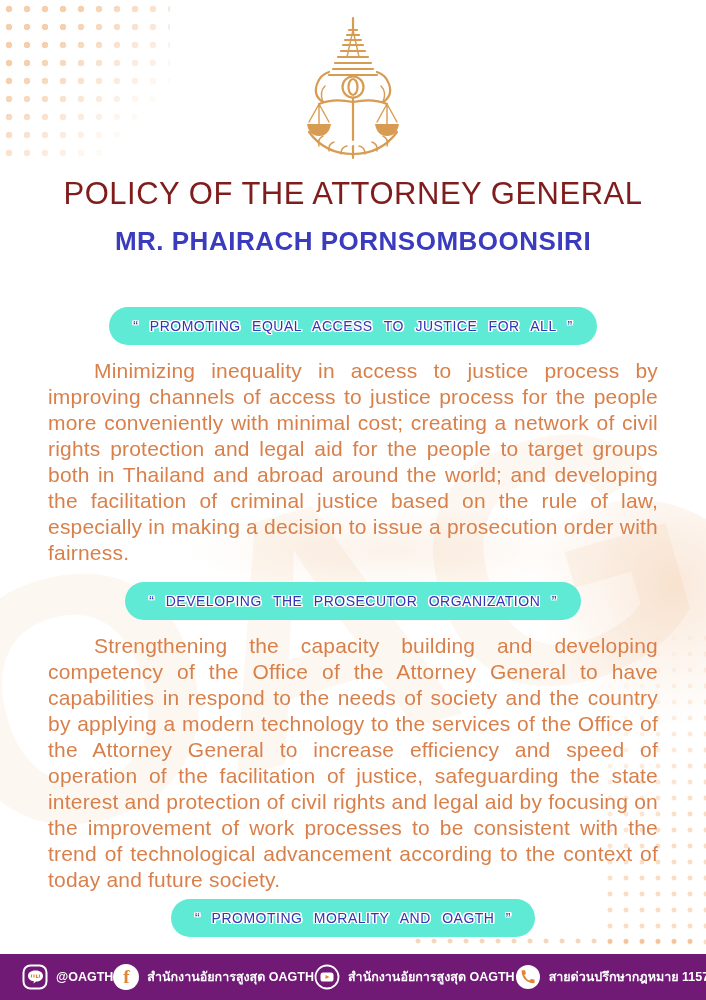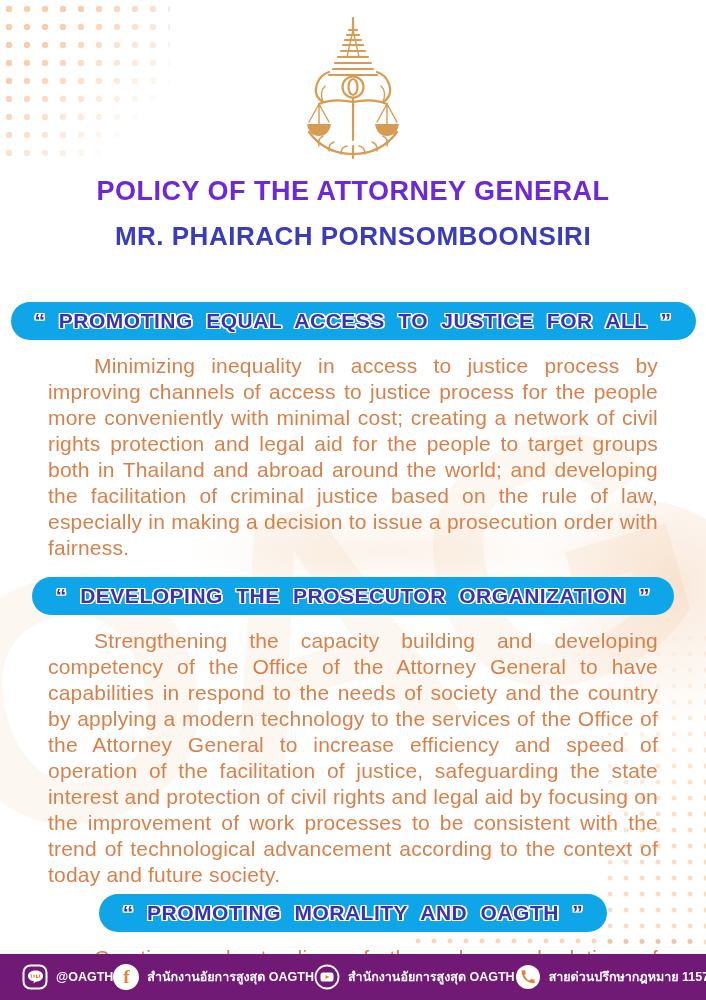--- a/index.html
+++ b/index.html
@@ -59,36 +59,36 @@
     left:180px; top:505px; width:420px; height:90px;
     border-radius:50%;
     background:radial-gradient(ellipse at center, rgba(244,214,186,.30), rgba(244,214,186,0) 70%);
     pointer-events:none;
   }
   
   .content { position:relative; z-index:2; text-align:center; }
   .emblem-wrap { margin:14px auto 0; width:128px; height:146px; }
   .page-title {
     margin-top:16px;
-    font-size:27px; font-weight:bold;
-    color:#6d28d9; letter-spacing:.5px;
+    font-size:31px; font-weight:normal;
+    color:#7f1d1d; letter-spacing:.5px;
   }
   .page-subtitle {
     margin-top:14px;
     font-size:26px; font-weight:bold;
     color:#3B3BBE; letter-spacing:.5px;
   }
   .pill {
     display:inline-block;
     margin-top:0;
-    background:#0ea5e9;
+    background:#5eead4;
     border-radius:20px;
     height:38px; line-height:38px;
     padding:0 24px;
-    font-size:21px; font-weight:bold;
+    font-size:14px; font-weight:normal;
     color:#3434B5;
     letter-spacing:.5px; word-spacing:7px;
     text-shadow:
       -1.4px -1.4px 0 #fff, 1.4px -1.4px 0 #fff,
       -1.4px  1.4px 0 #fff, 1.4px  1.4px 0 #fff,
        0 -1.4px 0 #fff, 0 1.4px 0 #fff,
       -1.4px 0 0 #fff, 1.4px 0 0 #fff;
   }
   .pill-1 { margin-top:50px; }
   .pill-2 { margin-top:16px; }

